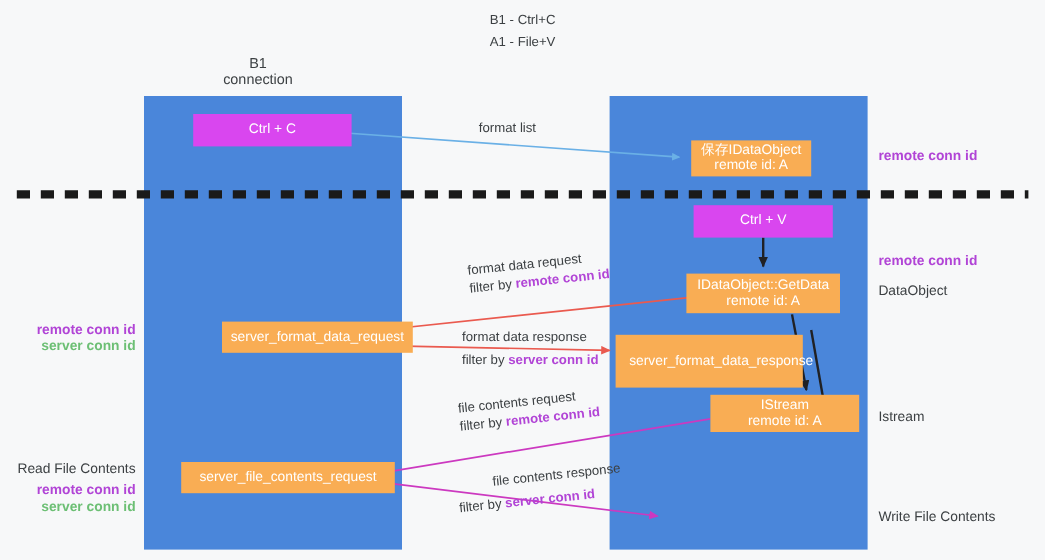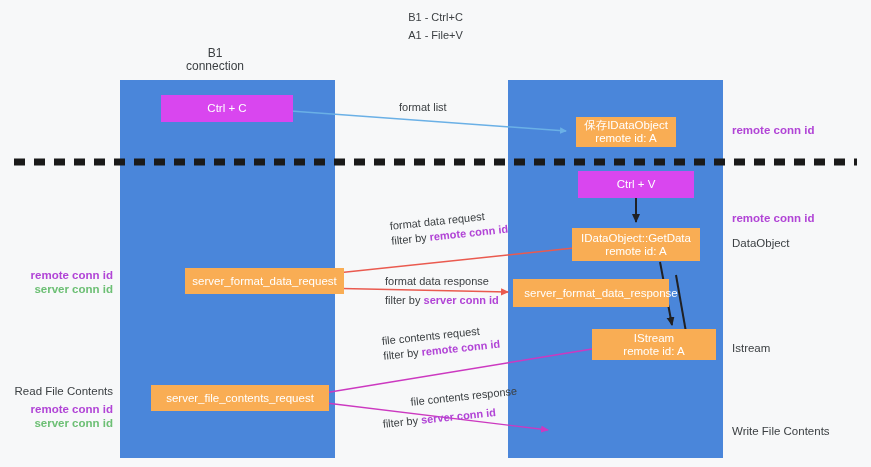--- a/index.html
+++ b/index.html
@@ -124,21 +124,21 @@
 
   <div class="box orange" style="left:572px;top:228px;width:128px;height:33px;">
     <span>IDataObject::GetData
 remote id: A</span>
   </div>
 
   <div class="box orange" style="left:151px;top:268px;width:159px;height:26px;margin-left:34px;">
     <span>server_format_data_request</span>
   </div>
 
-  <div class="box orange" style="left:513px;top:279px;width:156px;height:28px;padding-left:24px;">
+  <div class="box orange" style="left:513px;top:279px;width:156px;height:44px;padding-left:24px;">
     <span>server_format_data_response</span>
   </div>
 
   <div class="box orange" style="left:592px;top:329px;width:124px;height:31px;">
     <span>IStream
 remote id: A</span>
   </div>
 
   <div class="box orange" style="left:151px;top:385px;width:178px;height:26px;">
     <span>server_file_contents_request</span>

